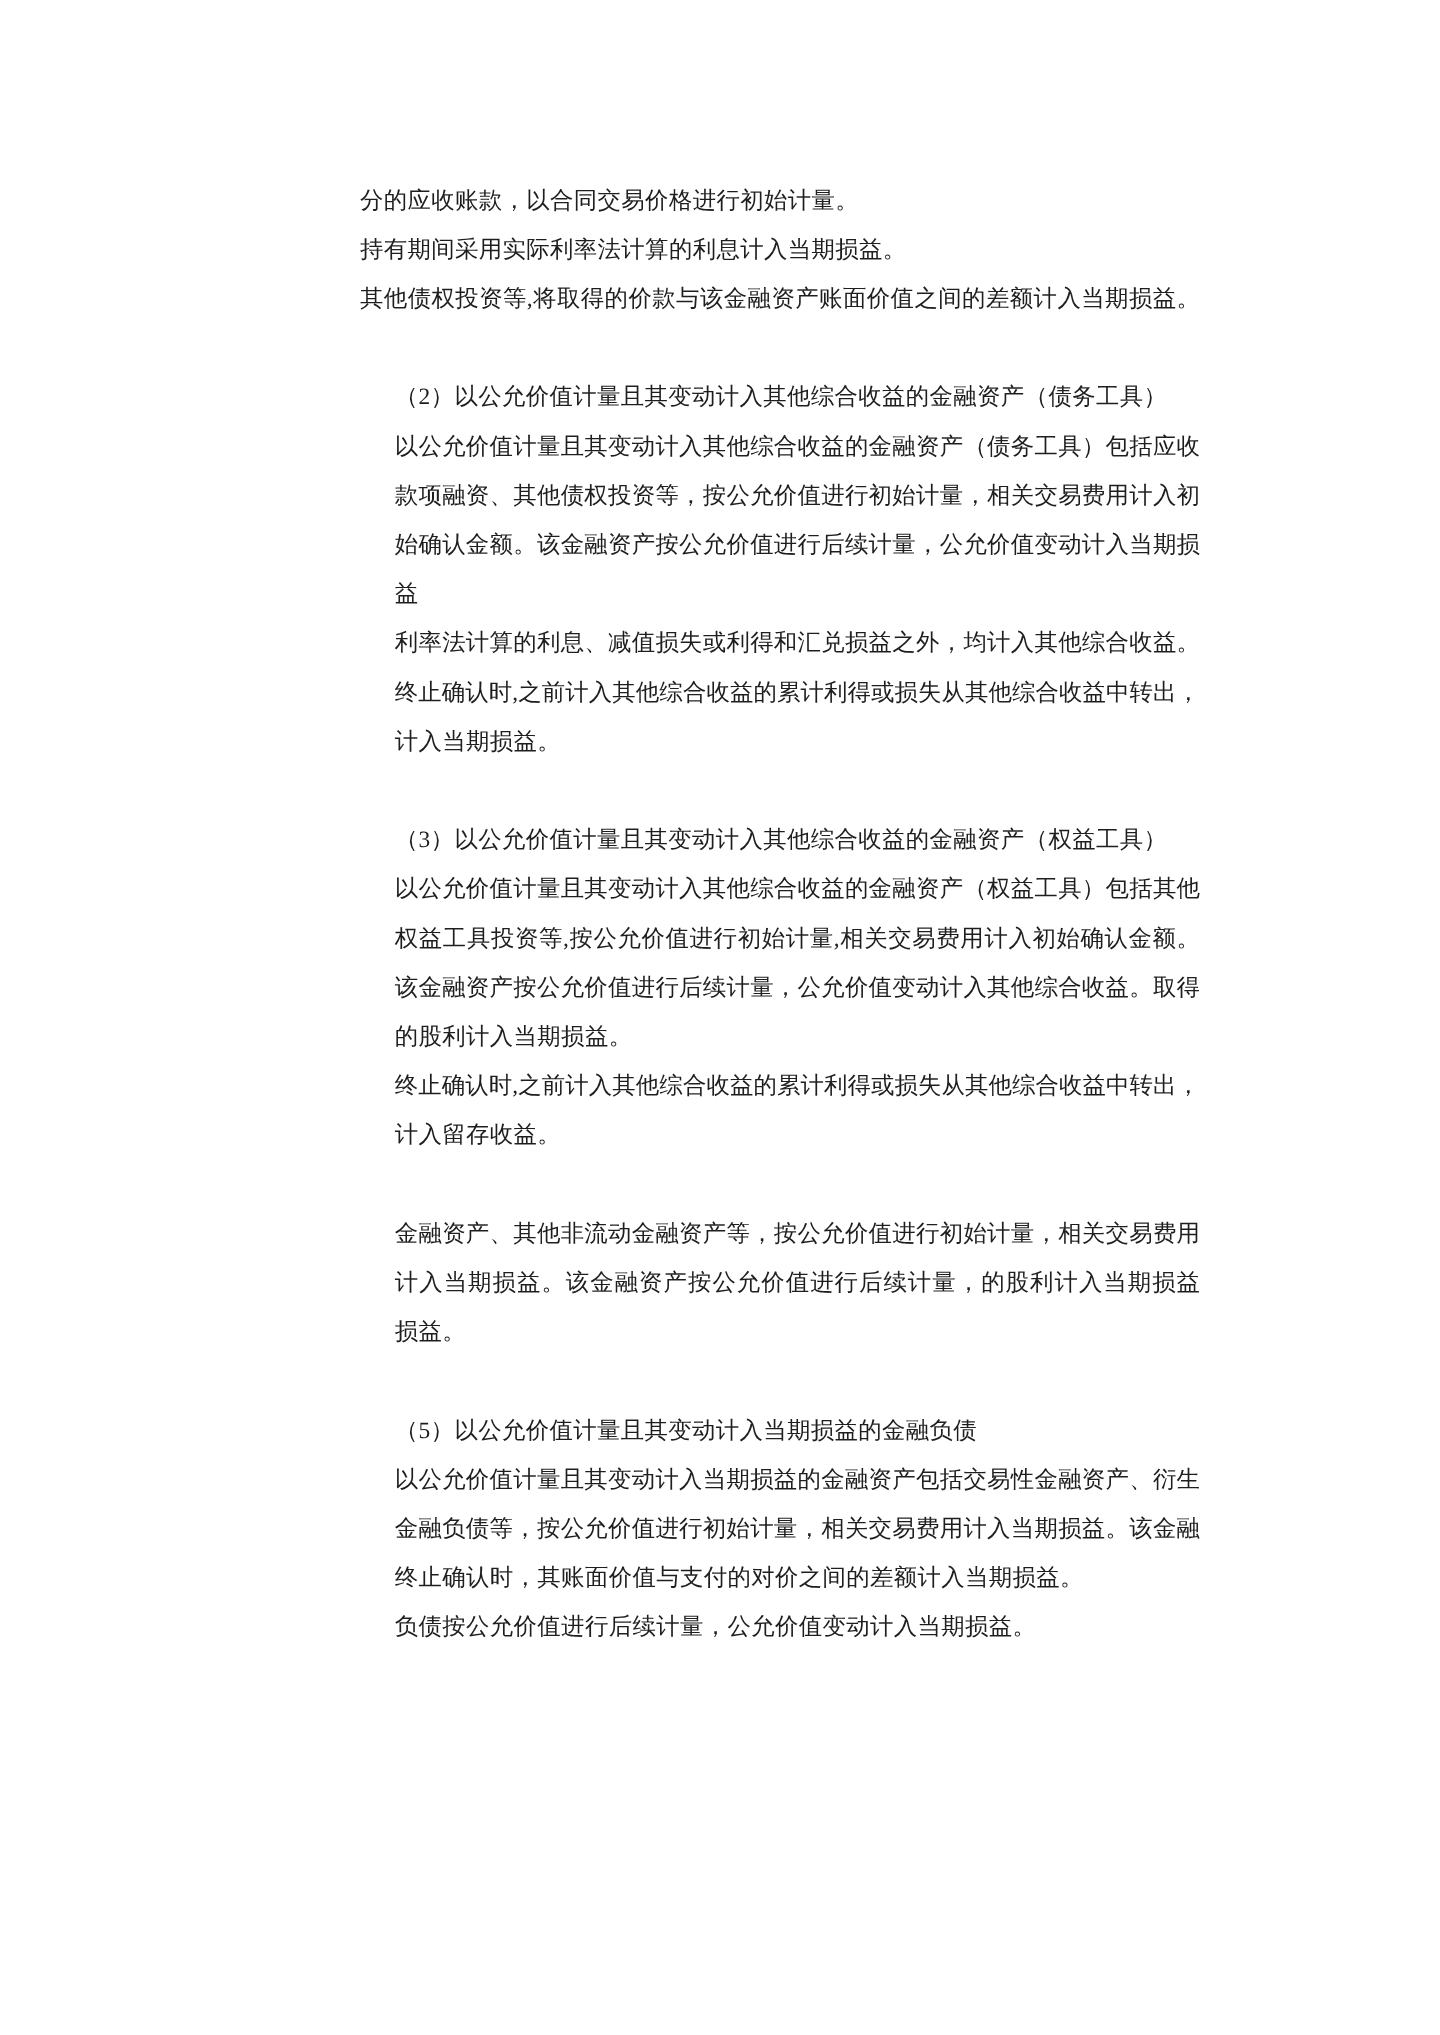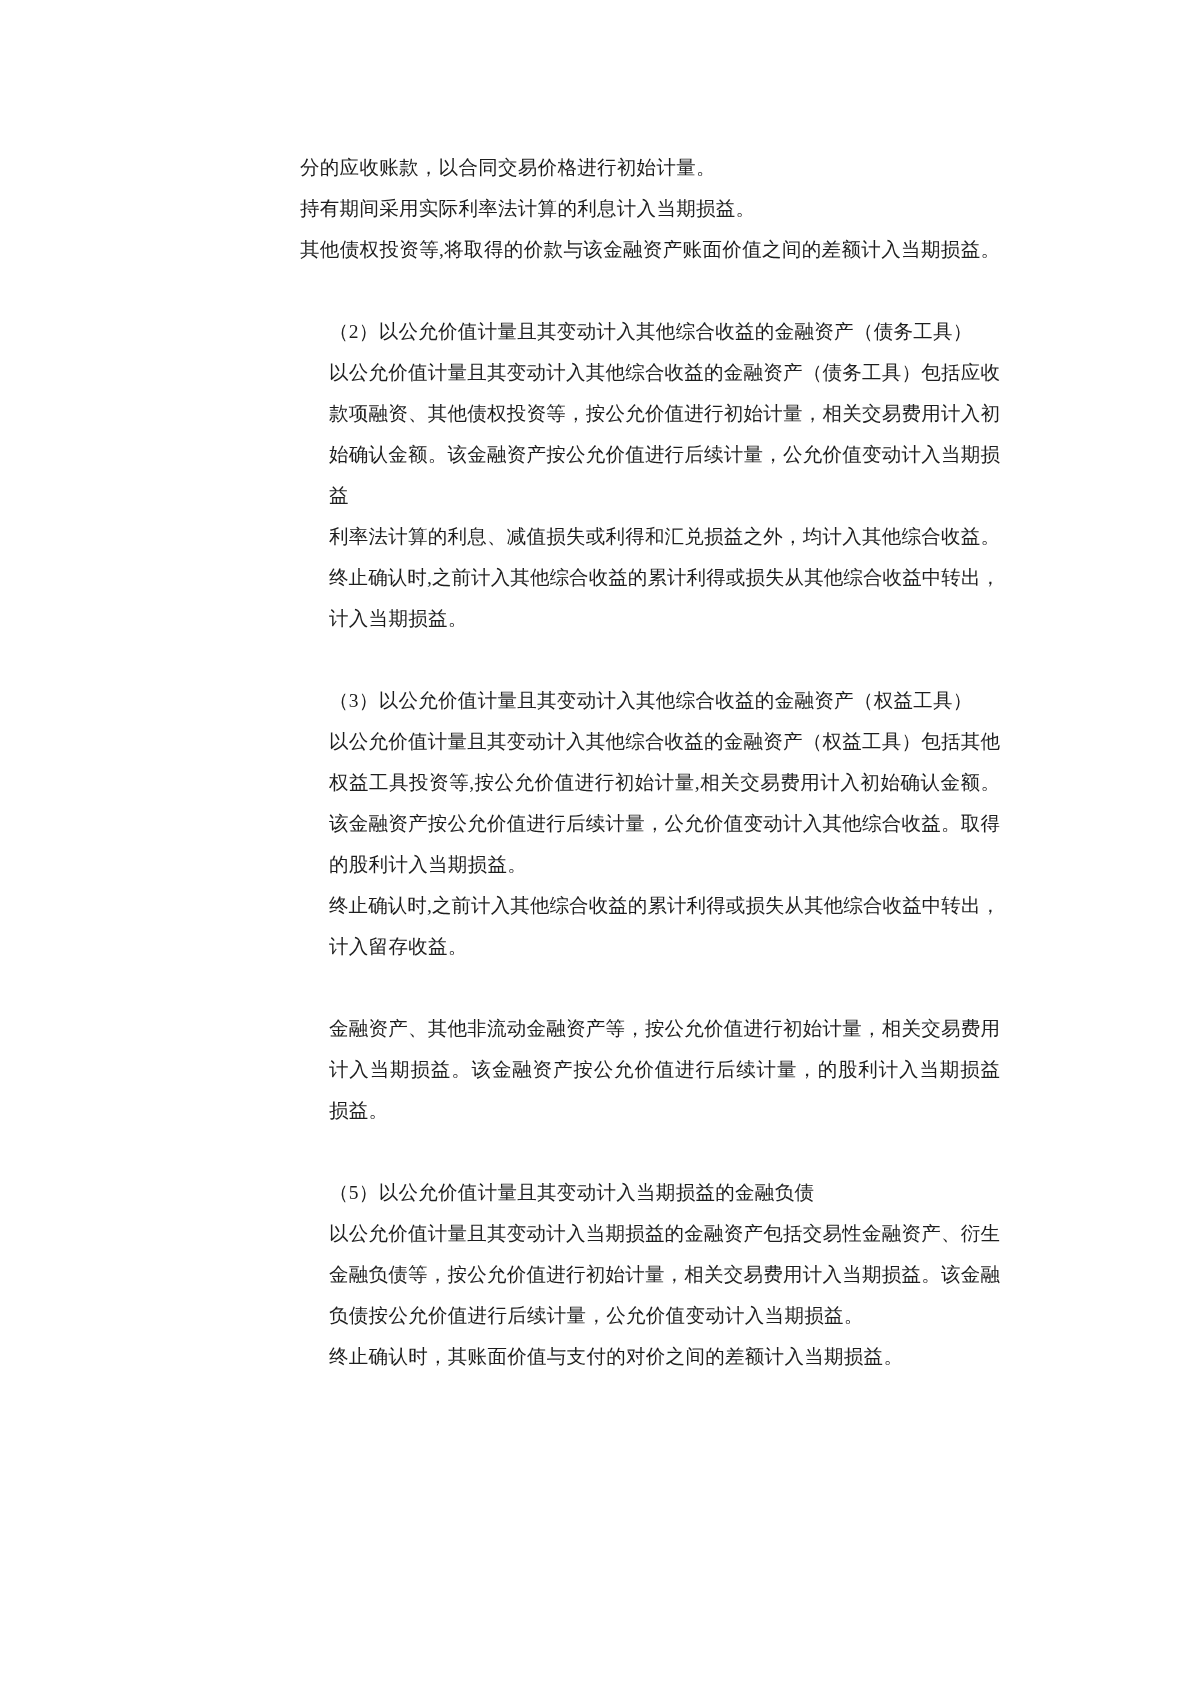--- a/index.html
+++ b/index.html
@@ -84,22 +84,22 @@
     <div class="block">
       <div class="line fill">金融资产、其他非流动金融资产等，按公允价值进行初始计量，相关交易费用</div>
       <div class="line fill">计入当期损益。该金融资产按公允价值进行后续计量，的股利计入当期损益</div>
       <div class="line">损益。</div>
     </div>
 
     <div class="block">
       <div class="line">（5）以公允价值计量且其变动计入当期损益的金融负债</div>
       <div class="line fill">以公允价值计量且其变动计入当期损益的金融资产包括交易性金融资产、衍生</div>
       <div class="line fill">金融负债等，按公允价值进行初始计量，相关交易费用计入当期损益。该金融</div>
+      <div class="line">终止确认时，其账面价值与支付的对价之间的差额计入当期损益。</div>
       <div class="line">负债按公允价值进行后续计量，公允价值变动计入当期损益。</div>
-      <div class="line">终止确认时，其账面价值与支付的对价之间的差额计入当期损益。</div>
     </div>
 
 
   </div>
 
   <div class="footer">
     <span>8</span>
   </div>
 </div>
 

